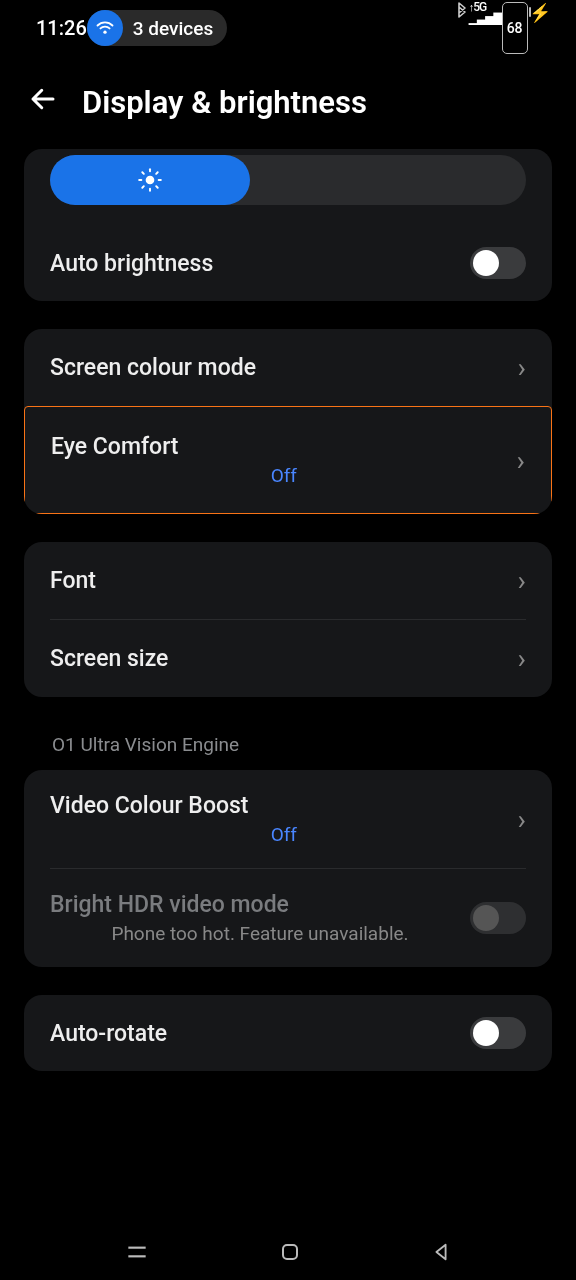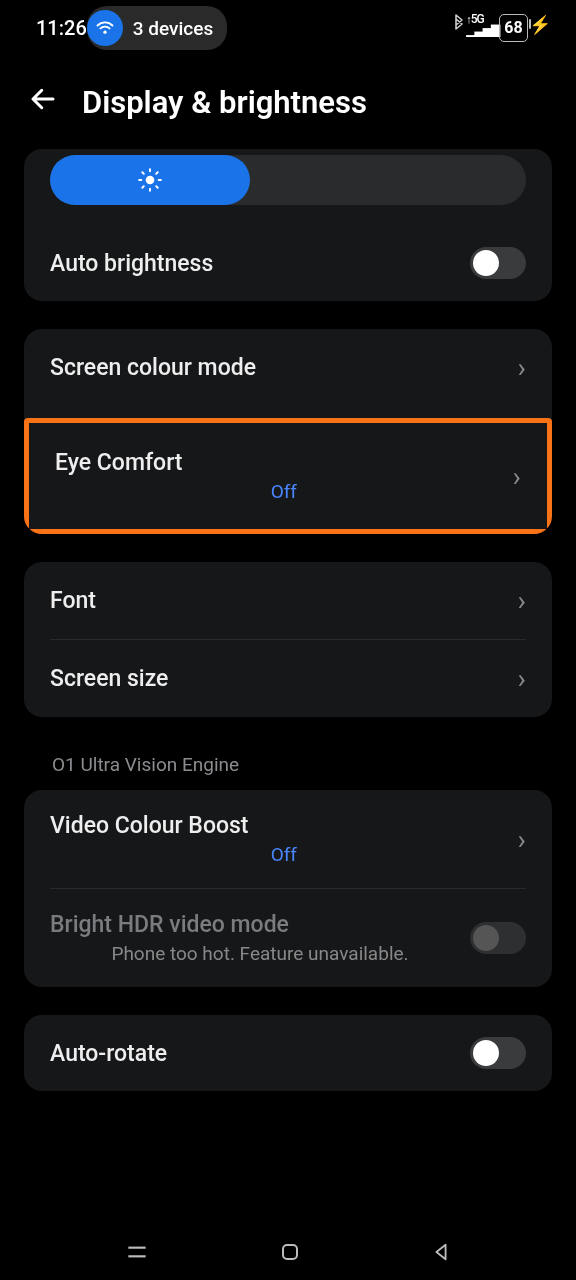--- a/index.html
+++ b/index.html
@@ -1,22 +1,22 @@
 <!DOCTYPE html>
 <html><head>
 <meta charset="utf-8">
 <style>
   * { box-sizing: border-box; margin: 0; padding: 0; }
   html, body { width: 576px; height: 1280px; background: #000; color: #fff; font-family: -apple-system, "Segoe UI", Roboto, sans-serif; overflow: hidden; }
   .status-bar { height: 56px; display: flex; align-items: center; justify-content: space-between; padding: 0 24px 0 36px; font-size: 20px; font-weight: 500; }
   .status-left { display: flex; align-items: center; }
   .status-right { display: flex; align-items: flex-start; }
-  .devices-pill { display: flex; align-items: center; background: #2a2a2a; border-radius: 20px; height: 44px; padding-right: 14px; gap: 10px; font-size: 19px; }
+  .devices-pill { display: flex; align-items: center; background: #2a2a2a; border-radius: 20px; height: 36px; padding-right: 14px; gap: 10px; font-size: 19px; }
   .wifi-badge { background: #1a73e8; width: 36px; height: 36px; border-radius: 18px; display: flex; align-items: center; justify-content: center; }
-  .battery-box { border: 1.5px solid #bbb; border-radius: 5px; padding: 4px 4px; font-size: 16px; line-height: 18px; position: relative; font-weight: bold; }
+  .battery-box { border: 1.5px solid #bbb; border-radius: 5px; padding: 16px 4px; font-size: 14px; line-height: 18px; position: relative; }
   .battery-box::after { content: ""; position: absolute; right: -4px; top: 4px; width: 2px; height: 10px; background: #bbb; border-radius: 1px; }
   .bolt { color: #3a7bff; font-size: 18px; margin-left: 2px; }
   .sig { font-size: 12px; line-height: 10px; letter-spacing: -1px; }
 
   .app-header { display: flex; align-items: flex-start; gap: 24px; padding: 28px 28px 24px 28px; }
   .app-title { font-size: 31px; font-weight: 600; }
 
   .content { padding: 4px 24px; }
   .card { background: #161719; border-radius: 18px; margin-bottom: 28px; overflow: hidden; }
   .row { display: flex; align-items: center; justify-content: space-between; padding: 22px 26px; position: relative; }
@@ -35,21 +35,21 @@
 
   .switch { position: relative; width: 56px; height: 32px; border-radius: 16px; }
   .switch.off { background: #3a3b3d; }
   .switch.disabled { background: #2e2f31; }
   .knob { position: absolute; top: 3px; width: 26px; height: 26px; border-radius: 13px; background: #fff; }
   .switch.off .knob { left: 3px; }
   .switch.disabled .knob { background: #555; left: 3px; }
 
   .row.disabled .label { color: #7a7c7f; }
 
-  .highlight { border: 5px solid #f97316; border-radius: 4px; margin-top: 12px; }
+  .highlight { border: 1px solid #f97316; border-radius: 4px; }
 
   .nav-bar { position: absolute; bottom: 0; left: 0; right: 0; height: 56px; display: flex; align-items: center; justify-content: space-around; padding: 0 60px; }
   .nav-icon { color: #bbb; }
 
   svg { display: block; }
 </style>
 </head>
 <body>
 
 <div class="status-bar">

